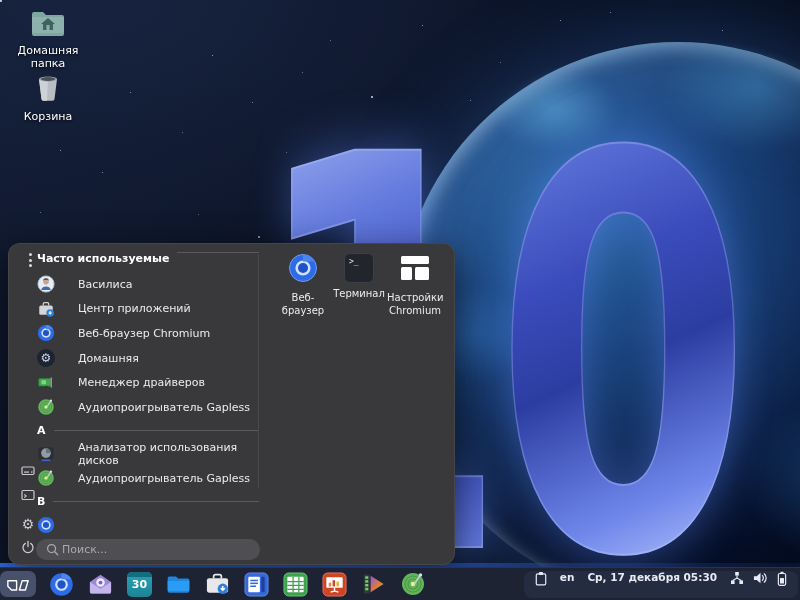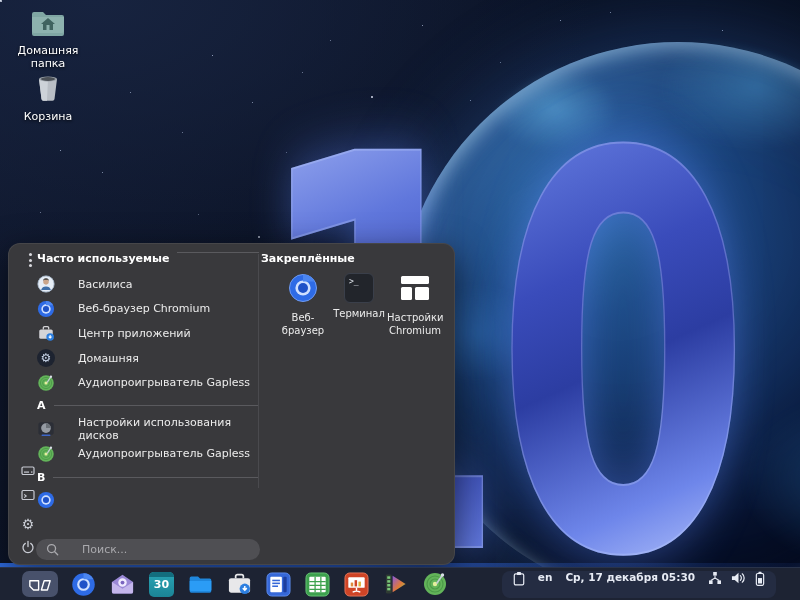--- a/index.html
+++ b/index.html
@@ -102,29 +102,29 @@
   .pinned { position:absolute; left:252px; top:8px; width:192px; }
   .pinned-grid { margin-top:1px; padding-left:14px; display:grid;
     grid-template-columns:repeat(3,56px); column-gap:0; row-gap:2px; }
   .pin-item { display:flex; flex-direction:column; align-items:center; cursor:pointer; }
   .pin-label { margin-top:4px; font-size:10px; line-height:13px; text-align:center; color:#ececec;
     max-height:27px; overflow:hidden; width:56px; }
   .pin-term { width:30px; height:30px; border-radius:6px; background:#22252b; border:1px solid #3a3f4a;
     color:#dfe3ea; font-size:8px; font-family:"DejaVu Sans Mono",monospace; padding:3px 0 0 4px; }
 
   .search-pill { position:absolute; left:27px; bottom:4px; width:224px; height:21px; z-index:6;
-    background:#4f4f53; border-radius:11px; display:flex; align-items:center; gap:23px; padding:4px 10px; }
+    background:#4f4f53; border-radius:11px; display:flex; align-items:center; gap:3px; padding:4px 10px; }
   .search-pill input { flex:1; background:transparent; border:none; outline:none;
     color:#e8e8ea; font-size:11px; font-family:inherit; }
   .search-pill input::placeholder { color:#a9a9ad; }
 
   
   .taskbar { position:absolute; left:0; bottom:0; width:800px; height:33px; z-index:7;
     background:#1d2333; border-top:1px solid rgba(120,150,220,.14);
-    display:flex; align-items:center; padding:0 22px; }
+    display:flex; align-items:center; padding:0 0; }
   .menu-btn { width:36px; height:26px; flex:none; border-radius:7px; background:#48516b;
     display:flex; align-items:center; justify-content:center; margin-right:6px; cursor:pointer; }
   .tb-icon { width:26px; height:26px; flex:none; margin:0 6.5px; display:flex;
     align-items:center; justify-content:center; cursor:pointer; }
   .cal { width:25px; height:25px; border-radius:5px; overflow:hidden; position:relative;
     background:linear-gradient(#2aa5b6, #1b8496); }
   .cal .cal-top { position:absolute; top:0; left:0; right:0; height:5px; background:#136d7e; }
   .cal .cal-day { position:absolute; top:6px; left:0; right:0; text-align:center;
     color:#fff; font-size:11px; font-weight:bold; }
 
@@ -215,48 +215,60 @@
             <path d="M6.7,6.8 a3.3,3.3 0 0 1 6.6,0 l-1,-1.4 h-4.6 z" fill="#35322f"></path>
             <path d="M4.6,16.6 a5.6,5.2 0 0 1 10.8,0 z" fill="#3e6ea8"></path>
           </svg>
         </span>
         <span class="mi-label">Василиса</span>
       </div>
 
       <div class="app-row">
         <span class="mi">
           <svg width="18" height="18" viewBox="0 0 20 20">
+            <path d="M7,6 v-1.6 a1.4,1.4 0 0 1 1.4,-1.4 h3.2 a1.4,1.4 0 0 1 1.4,1.4 V6" fill="none" stroke="#d5d5d8" stroke-width="1.4"></path>
+            <rect x="2.5" y="6" width="15" height="10.5" rx="1.8" fill="#d5d5d8"></rect>
+            <circle cx="14.6" cy="14.4" r="4.2" fill="#2d7fe0"></circle>
+            <path d="M14.6,12.2 v3.4 m-1.6,-1.6 l1.6,1.6 l1.6,-1.6" fill="none" stroke="#fff" stroke-width="1.2"></path>
+          </svg>
+        </span>
+        <span class="mi-label">Центр приложений</span>
+      </div>
+
+      <div class="app-row">
+        <span class="mi">
+          <svg width="18" height="18" viewBox="0 0 20 20">
             <circle cx="10" cy="10" r="9" fill="#2e6be6"></circle>
             <circle cx="10" cy="10" r="5.2" fill="#cfe0ff"></circle>
             <circle cx="10" cy="10" r="3.4" fill="#1f52c8"></circle>
             <path d="M10,1 a9,9 0 0 1 8,4.8 l-8,0 z" fill="#4b85f0"></path>
           </svg>
         </span>
         <span class="mi-label">Веб-браузер Chromium</span>
       </div>
 
       <div class="app-row">
         <span class="mi">
-          <svg width="18" height="18" viewBox="0 0 20 20">
-            <path d="M7,6 v-1.6 a1.4,1.4 0 0 1 1.4,-1.4 h3.2 a1.4,1.4 0 0 1 1.4,1.4 V6" fill="none" stroke="#d5d5d8" stroke-width="1.4"></path>
-            <rect x="2.5" y="6" width="15" height="10.5" rx="1.8" fill="#d5d5d8"></rect>
-            <circle cx="14.6" cy="14.4" r="4.2" fill="#2d7fe0"></circle>
-            <path d="M14.6,12.2 v3.4 m-1.6,-1.6 l1.6,1.6 l1.6,-1.6" fill="none" stroke="#fff" stroke-width="1.2"></path>
-          </svg>
-        </span>
-        <span class="mi-label">Центр приложений</span>
-      </div>
-
-      <div class="app-row">
-        <span class="mi">
           <span class="mi-dark-circle">⚙</span>
         </span>
         <span class="mi-label">Домашняя</span>
       </div>
 
+      <div class="app-row">
+        <span class="mi">
+          <svg width="18" height="18" viewBox="0 0 20 20">
+            <rect x="2" y="5" width="13" height="8.5" rx="1" fill="#43a84d" stroke="#2d7a36" stroke-width="1"></rect>
+            <rect x="5" y="7" width="5" height="4.5" rx=".8" fill="#7ed487"></rect>
+            <rect x="4" y="13.5" width="2" height="2.5" fill="#20402a"></rect>
+            <rect x="8" y="13.5" width="4" height="2" fill="#20402a"></rect>
+            <rect x="15" y="4" width="1.6" height="11" fill="#9aa0a6"></rect>
+          </svg>
+        </span>
+        <span class="mi-label">Менеджер драйверов</span>
+      </div>
 
       <div class="app-row">
         <span class="mi">
           <svg width="18" height="18" viewBox="0 0 20 20">
             <circle cx="10" cy="10" r="8.6" fill="#63b45a"></circle>
             <circle cx="10" cy="10" r="6.2" fill="none" stroke="#4c9a48" stroke-width="1"></circle>
             <circle cx="10" cy="10" r="3.8" fill="none" stroke="#4c9a48" stroke-width="1"></circle>
             <circle cx="10" cy="10" r="1.7" fill="#e4ef9c"></circle>
             <line x1="15.5" y1="3" x2="11.5" y2="9" stroke="#c3cdd4" stroke-width="1.4" stroke-linecap="round"></line>
             <circle cx="15.5" cy="3" r="1.3" fill="#d9e0e6"></circle>
@@ -273,21 +285,21 @@
 
       <div class="app-row">
         <span class="mi">
           <svg width="18" height="18" viewBox="0 0 20 20">
             <rect x="1.5" y="2.5" width="17" height="14" rx="3" fill="#2b2e36"></rect>
             <circle cx="10" cy="9" r="5.4" fill="#959ba3"></circle>
             <path d="M10,9 L10,3.6 A5.4,5.4 0 0 1 15.4,9 Z" fill="#6a7077"></path>
             <rect x="5" y="16" width="10" height="1.8" rx=".9" fill="#3d66c8"></rect>
           </svg>
         </span>
-        <span class="mi-label">Настройки использования дисков</span>
+        <span class="mi-label">Анализатор использования дисков</span>
       </div>
 
       <div class="app-row">
         <span class="mi">
           <svg width="18" height="18" viewBox="0 0 20 20">
             <circle cx="10" cy="10" r="8.6" fill="#63b45a"></circle>
             <circle cx="10" cy="10" r="6.2" fill="none" stroke="#4c9a48" stroke-width="1"></circle>
             <circle cx="10" cy="10" r="3.8" fill="none" stroke="#4c9a48" stroke-width="1"></circle>
             <circle cx="10" cy="10" r="1.7" fill="#e4ef9c"></circle>
             <line x1="15.5" y1="3" x2="11.5" y2="9" stroke="#c3cdd4" stroke-width="1.4" stroke-linecap="round"></line>
@@ -309,23 +321,20 @@
             <circle cx="10" cy="10" r="5.2" fill="#cfe0ff"></circle>
             <circle cx="10" cy="10" r="3.4" fill="#1f52c8"></circle>
           </svg>
         </span>
       </div>
     </div>
 
     <div class="v-divider"></div>
 
     <div class="pinned">
-      <div class="list-header">
-        <span>Закреплённые</span>
-      </div>
       <div class="pinned-grid">
         <div class="pin-item">
           <span>
             <svg width="30" height="30" viewBox="0 0 30 30">
               <circle cx="15" cy="15" r="13.5" fill="#2e6be6"></circle>
               <circle cx="15" cy="15" r="13.5" fill="none" stroke="#6f9bf2" stroke-width="1"></circle>
               <circle cx="15" cy="15" r="7.6" fill="#cfe0ff"></circle>
               <circle cx="15" cy="15" r="5" fill="#1f52c8"></circle>
               <path d="M15,1.5 a13.5,13.5 0 0 1 11.9,7.1 l-11.9,0 z" fill="#4b85f0"></path>
             </svg>

